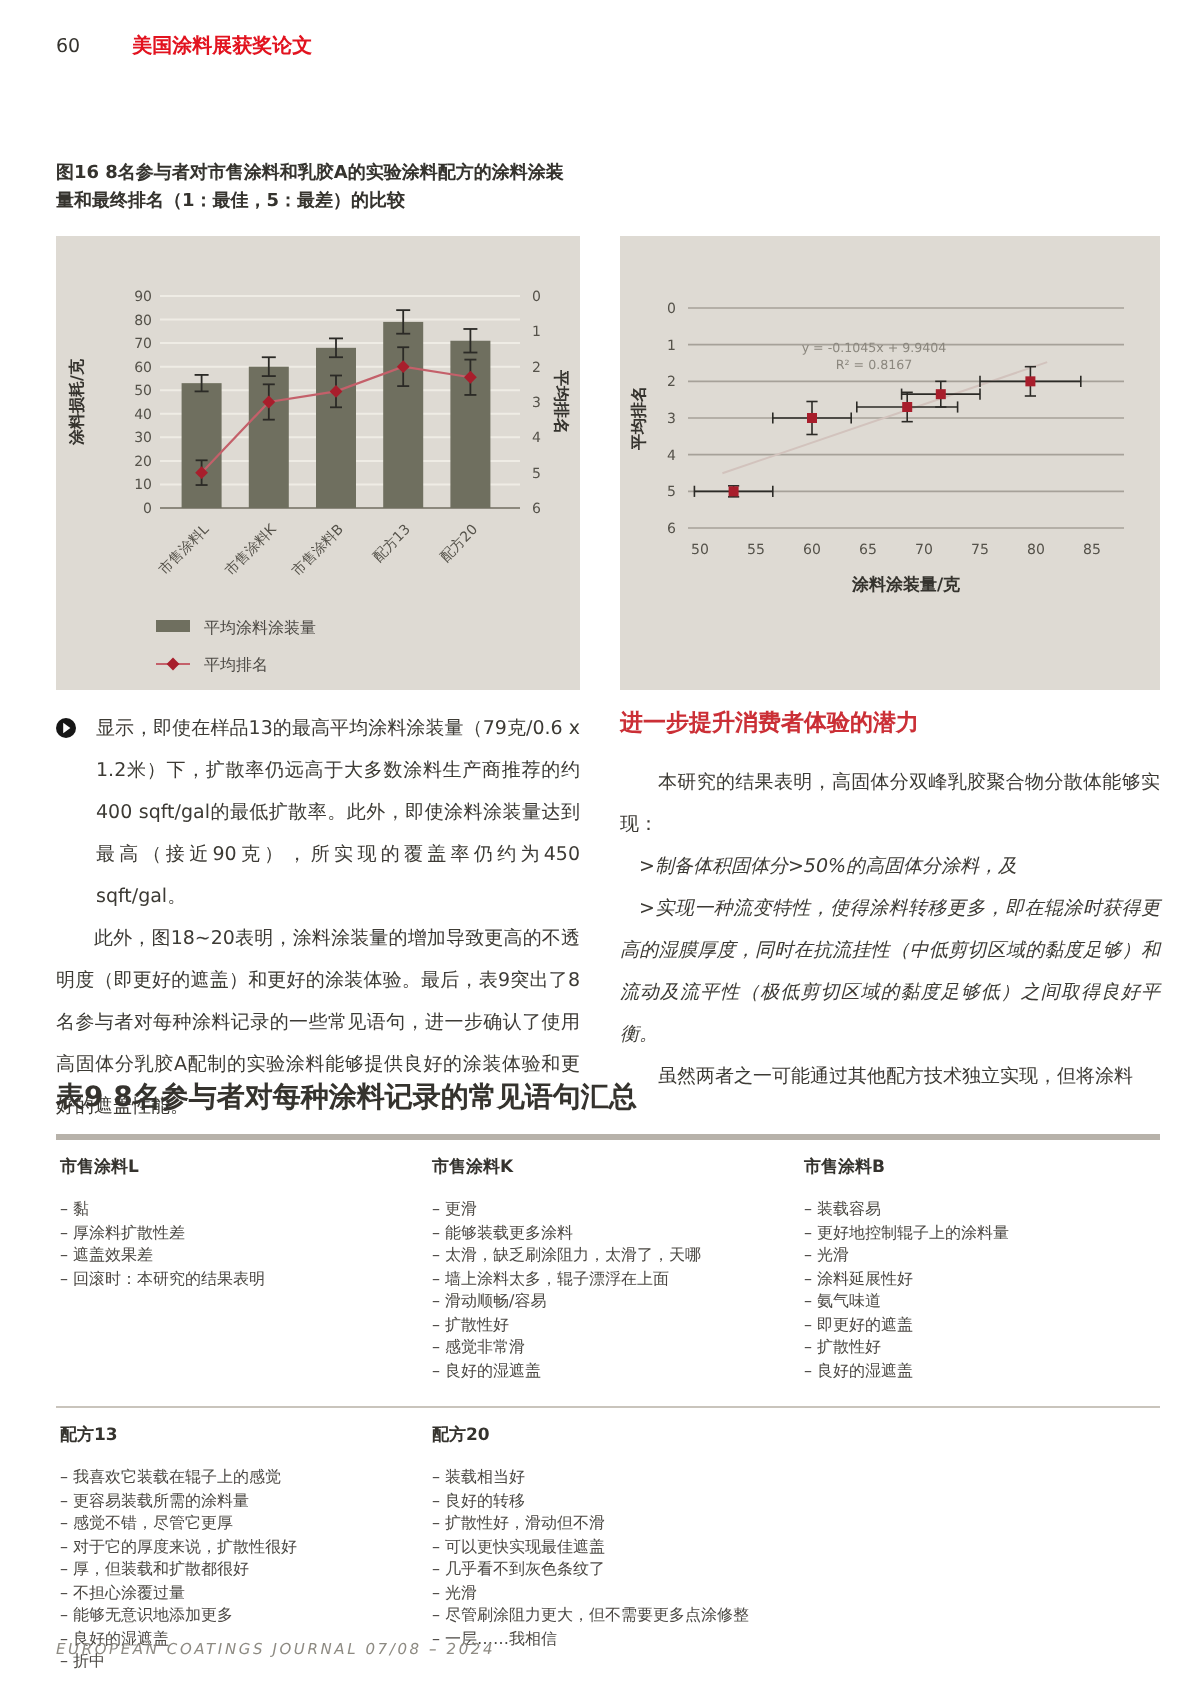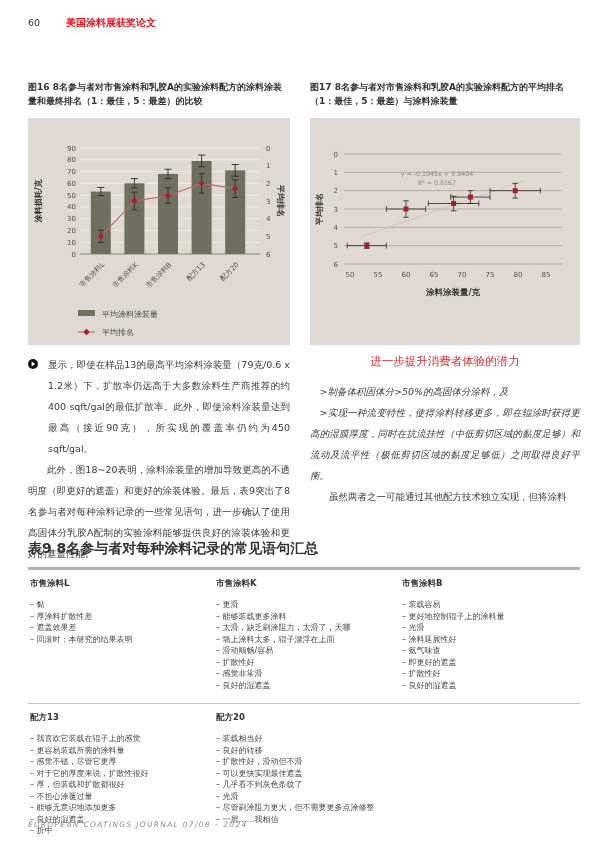--- a/index.html
+++ b/index.html
@@ -19,21 +19,21 @@
   .panels{top:118px;}
   .panel{background:#dedad3;height:227px;}
   svg text{font-family:"DejaVu Sans","Liberation Sans",sans-serif;}
 
   .bodytext{top:354px;}
   .bodytext p{margin:0;font-size:9.5px;line-height:21px;text-align:justify;color:#3c3a34;}
   .p-marker{position:relative;padding-left:20px;}
   .marker-icon{position:absolute;left:0;top:5px;line-height:0;}
   .indent{text-indent:2em;}
   .bullet{text-indent:1em;font-style:italic;}
-  .sec-heading{margin:0 0 12px 0;font-size:11.5px;font-weight:normal;text-align:center;}
+  .sec-heading{margin:0 0 12px 0;font-size:11.5px;font-weight:bold;}
 
   .table-block{position:absolute;top:540px;left:28px;width:552px;}
   .table-title{font-size:14px;font-weight:bold;color:#35332e;margin-bottom:9px;}
   .table-sections{border-bottom:1px solid #c9c4bc;}
   .tbl-section{display:grid;grid-template-columns:1fr 1fr 1fr;column-gap:10px;padding:8px 2px 12px 2px;}
   .tbl-section.first{border-top:3px solid #b7b2aa;min-height:104px;}
   .tbl-section.second{border-top:1px solid #c9c4bc;min-height:96px;}
   .tbl-col-header{font-size:8.5px;font-weight:bold;color:#35332e;margin-bottom:9px;}
   .tbl-item{font-size:8px;line-height:11.5px;color:#4b4843;}
 
@@ -44,21 +44,20 @@
 
 <div class="page">
 
   <div class="header">
     <span class="pagenum">60</span>
     <h1 class="doc-title" style="color: rgb(226, 19, 31);">美国涂料展获奖论文</h1>
   </div>
 
   <div class="row captions">
     <div class="cell-l fig-caption">图16 8名参与者对市售涂料和乳胶A的实验涂料配方的涂料涂装量和最终排名（1：最佳，5：最差）的比较</div>
-    <div class="cell-r fig-caption">图17 8名参与者对市售涂料和乳胶A的实验涂料配方的平均排名（1：最佳，5：最差）与涂料涂装量</div>
   </div>
 
   <div class="row panels">
     <div class="cell-l panel">
       <svg id="chart1" width="262" height="227" viewBox="0 0 262 227">
           <line x1="52" y1="136" x2="232" y2="136" stroke="#8c887d" stroke-width="1"></line>
           <text x="48" y="138.5" font-size="7" text-anchor="end" fill="#55524a">0</text>
           <line x1="52" y1="124.22222222222223" x2="232" y2="124.22222222222223" stroke="#efece5" stroke-width="1"></line>
           <text x="48" y="126.72222222222223" font-size="7" text-anchor="end" fill="#55524a">10</text>
           <line x1="52" y1="112.44444444444444" x2="232" y2="112.44444444444444" stroke="#efece5" stroke-width="1"></line>
@@ -215,20 +214,21 @@
               <circle cx="5" cy="5" r="5" fill="#161616"></circle>
               <path d="M3.6 2.4 L7.2 5 L3.6 7.6 Z" fill="#ffffff"></path>
             </svg>
         </span>
         <span>显示，即使在样品13的最高平均涂料涂装量（79克/0.6 x 1.2米）下，扩散率仍远高于大多数涂料生产商推荐的约400 sqft/gal的最低扩散率。此外，即使涂料涂装量达到最高（接近90克），所实现的覆盖率仍约为450 sqft/gal。</span>
       </p>
       <p class="indent">此外，图18~20表明，涂料涂装量的增加导致更高的不透明度（即更好的遮盖）和更好的涂装体验。最后，表9突出了8名参与者对每种涂料记录的一些常见语句，进一步确认了使用高固体分乳胶A配制的实验涂料能够提供良好的涂装体验和更好的遮盖性能。</p>
     </div>
     <div class="cell-r">
       <h2 class="sec-heading" id="sec-heading" style="color: rgb(203, 47, 54);">进一步提升消费者体验的潜力</h2>
+      <p class="indent">本研究的结果表明，高固体分双峰乳胶聚合物分散体能够实现：</p>
       <p class="bullet">&gt;制备体积固体分&gt;50%的高固体分涂料，及</p>
       <p class="bullet">&gt;实现一种流变特性，使得涂料转移更多，即在辊涂时获得更高的湿膜厚度，同时在抗流挂性（中低剪切区域的黏度足够）和流动及流平性（极低剪切区域的黏度足够低）之间取得良好平衡。</p>
       <p class="indent">虽然两者之一可能通过其他配方技术独立实现，但将涂料</p>
     </div>
   </div>
 
   <div class="table-block">
     <div class="table-title">表9 8名参与者对每种涂料记录的常见语句汇总</div>
     <div class="table-sections" id="table-sections">
         <div class="tbl-section first">

